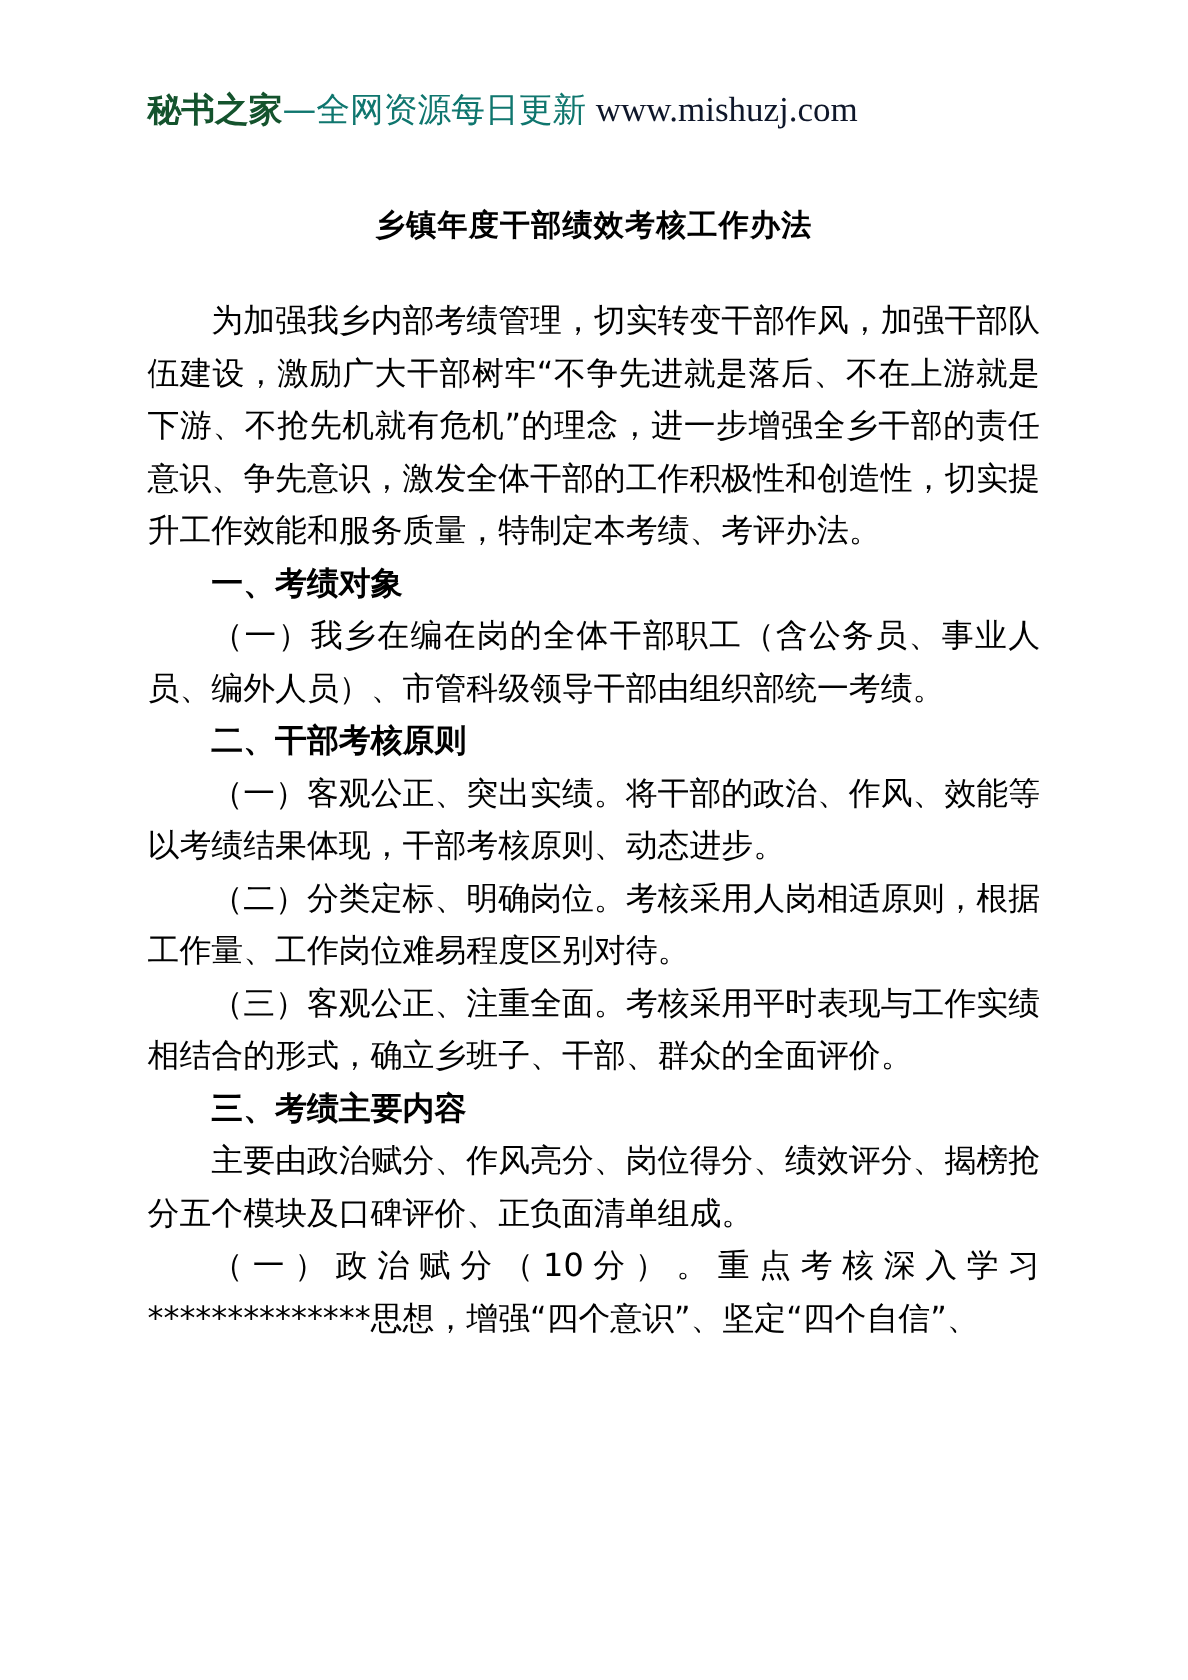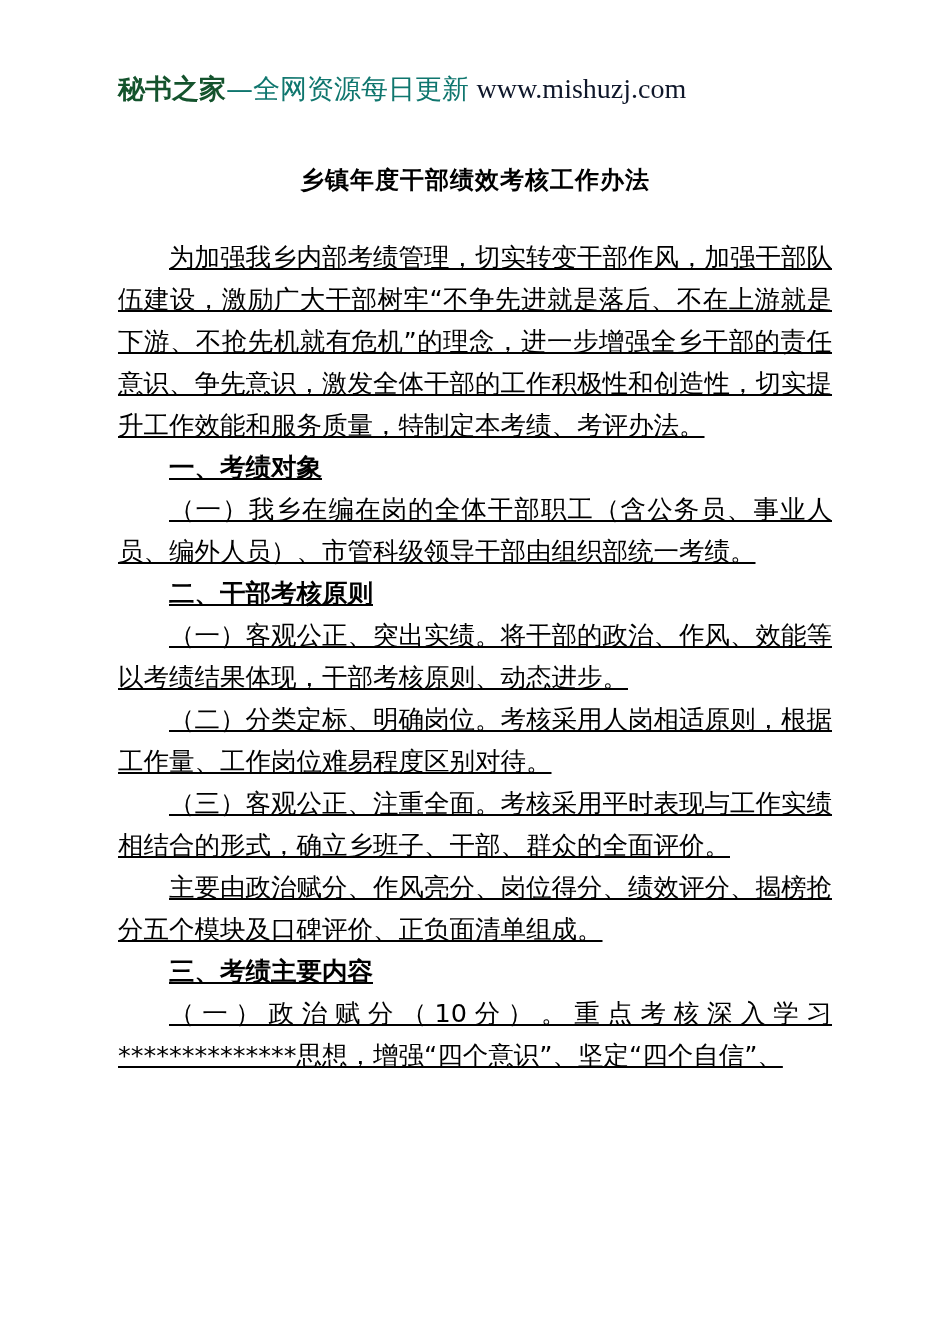--- a/index.html
+++ b/index.html
@@ -55,21 +55,20 @@
     margin-top: 40px;
     font-size: 25.5px;
     line-height: 42px;
     font-family: "DejaVu Sans", sans-serif;
     text-align: justify;
     text-justify: inter-ideograph;
   }
   .para {
     margin: 0;
     text-indent: 2em;
-    text-decoration: underline;
   }
   .para.bold {
     font-weight: bold;
   }
 </style>
 </head>
 <body>
 
 <div class="page">
 
@@ -80,18 +79,18 @@
   <h1 class="doc-title">乡镇年度干部绩效考核工作办法</h1>
 
   <div class="body-text">
     <p class="para">为加强我乡内部考绩管理，切实转变干部作风，加强干部队伍建设，激励广大干部树牢“不争先进就是落后、不在上游就是下游、不抢先机就有危机”的理念，进一步增强全乡干部的责任意识、争先意识，激发全体干部的工作积极性和创造性，切实提升工作效能和服务质量，特制定本考绩、考评办法。</p>
     <p class="para bold">一、考绩对象</p>
     <p class="para">（一）我乡在编在岗的全体干部职工（含公务员、事业人员、编外人员）、市管科级领导干部由组织部统一考绩。</p>
     <p class="para bold">二、干部考核原则</p>
     <p class="para">（一）客观公正、突出实绩。将干部的政治、作风、效能等以考绩结果体现，干部考核原则、动态进步。</p>
     <p class="para">（二）分类定标、明确岗位。考核采用人岗相适原则，根据工作量、工作岗位难易程度区别对待。</p>
     <p class="para">（三）客观公正、注重全面。考核采用平时表现与工作实绩相结合的形式，确立乡班子、干部、群众的全面评价。</p>
+    <p class="para bold">三、考绩主要内容</p>
     <p class="para">主要由政治赋分、作风亮分、岗位得分、绩效评分、揭榜抢分五个模块及口碑评价、正负面清单组成。</p>
-    <p class="para bold">三、考绩主要内容</p>
     <p class="para">（一）政治赋分（10分）。重点考核深入学习**************思想，增强“四个意识”、坚定“四个自信”、</p>
   </div>
 
 </div>
 
 </body></html>

